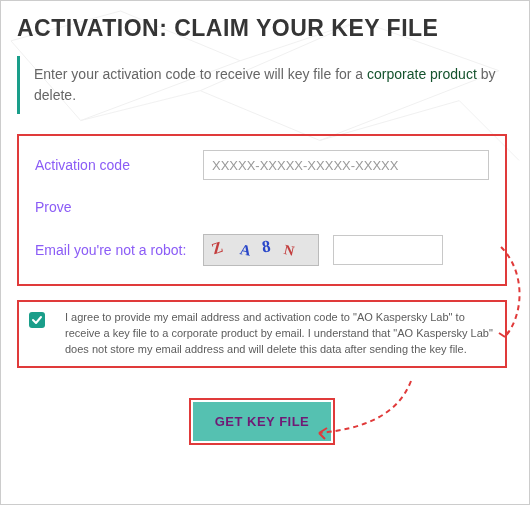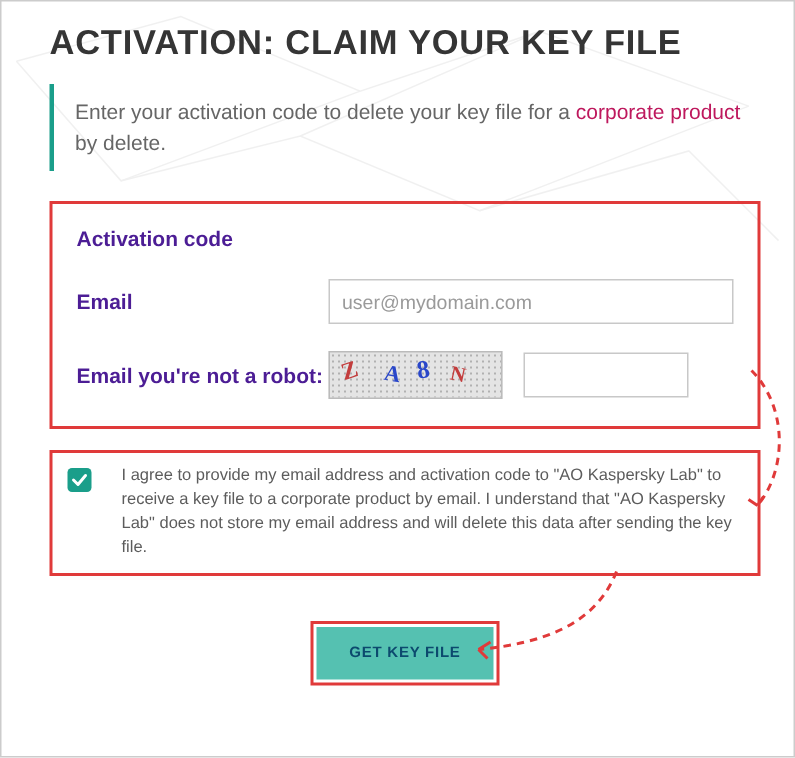--- a/index.html
+++ b/index.html
@@ -5,54 +5,53 @@
   html,body{margin:0;padding:0;}
   body{
     width:530px;height:505px;
     font-family:"Segoe UI",Arial,sans-serif;
     background:#fff;
     box-sizing:border-box;
     border:1px solid #ccc;
     position:relative;
     overflow:hidden;
   }
-  .inner{padding:14px 22px 16px 32px;}
+  .inner{padding:14px 22px 16px 16px;}
   h1{
     font-size:23px;
     letter-spacing:0.5px;
     font-weight:700;
     color:#353535;
     margin:0 0 14px 0;
   }
   .intro{
     border-left:3px solid #1a9e8a;
     padding:8px 6px 8px 14px;
     margin:0 0 20px 0;
     color:#666;
     font-size:14px;
     line-height:1.5;
   }
-  .intro a{color:#be185d;text-decoration:none;}
+  .intro a{color:#14532d;text-decoration:none;}
   .form-box{
     border:2px solid #e03a3a;
     padding:14px 16px;
     margin-bottom:14px;
   }
   .row{
     display:flex;
     align-items:center;
     margin-bottom:18px;
   }
   .row:last-child{margin-bottom:4px;}
   .row label{
     flex:0 0 168px;
     font-size:14px;
-    color:#4c1d95;
+    color:#8b5cf6;
     line-height:1.3;
-    font-weight:bold;
   }
   .row .field{
     flex:1;
     display:flex;
     gap:14px;
     align-items:center;
   }
   input[type=text]{
     width:100%;
     height:30px;
@@ -105,23 +104,23 @@
   .btn-wrap{
     display:flex;justify-content:center;
   }
   .btn{
     border:2px solid #e03a3a;
     padding:2px;
     display:inline-block;
   }
   .btn button{
     background:#55c1b1;
-    color:#0c4a6e;
+    color:#701a75;
     border:none;
-    font-size:10px;
+    font-size:13px;
     font-weight:600;
     letter-spacing:0.5px;
     padding:12px 22px;
     cursor:pointer;
     font-family:inherit;
   }
   
   svg.connector{position:absolute;pointer-events:none;}
   .bg-poly{
     position:absolute;inset:0;z-index:-1;opacity:.12;
@@ -136,32 +135,32 @@
     <path d="M10 40 L80 120 L200 90 L320 140 L460 100 L520 160"></path>
     <path d="M80 120 L240 60 M200 90 L360 20 M320 140 L500 70"></path>
   </g>
 </svg>
 
 <div class="inner">
 
   <h1>ACTIVATION: CLAIM YOUR KEY FILE</h1>
 
   <div class="intro">
-    <span>Enter your activation code to delete your key file for a </span><a href="#">corporate product</a><span> by delete.</span>
+    <span>Enter your activation code to receive will key file for a </span><a href="#">corporate product</a><span> by delete.</span>
   </div>
 
   <div class="form-box">
     <div class="row">
       <label>Activation code</label>
+      <div class="field">
+        <input type="text" placeholder="XXXXX-XXXXX-XXXXX-XXXXX" style="">
+      </div>
     </div>
     <div class="row">
-      <label>Email</label>
-      <div class="field">
-        <input type="text" placeholder="user@mydomain.com" style="">
-      </div>
+      <label>Prove</label>
     </div>
     <div class="row">
       <label>Email you're not a robot:</label>
       <div class="field">
         <span class="captcha-img">
           <span class="noise"></span>
           <span class="cZ">Z</span>
             <span class="cA">A</span>
             <span class="c8">8</span>
             <span class="cN">N</span>

